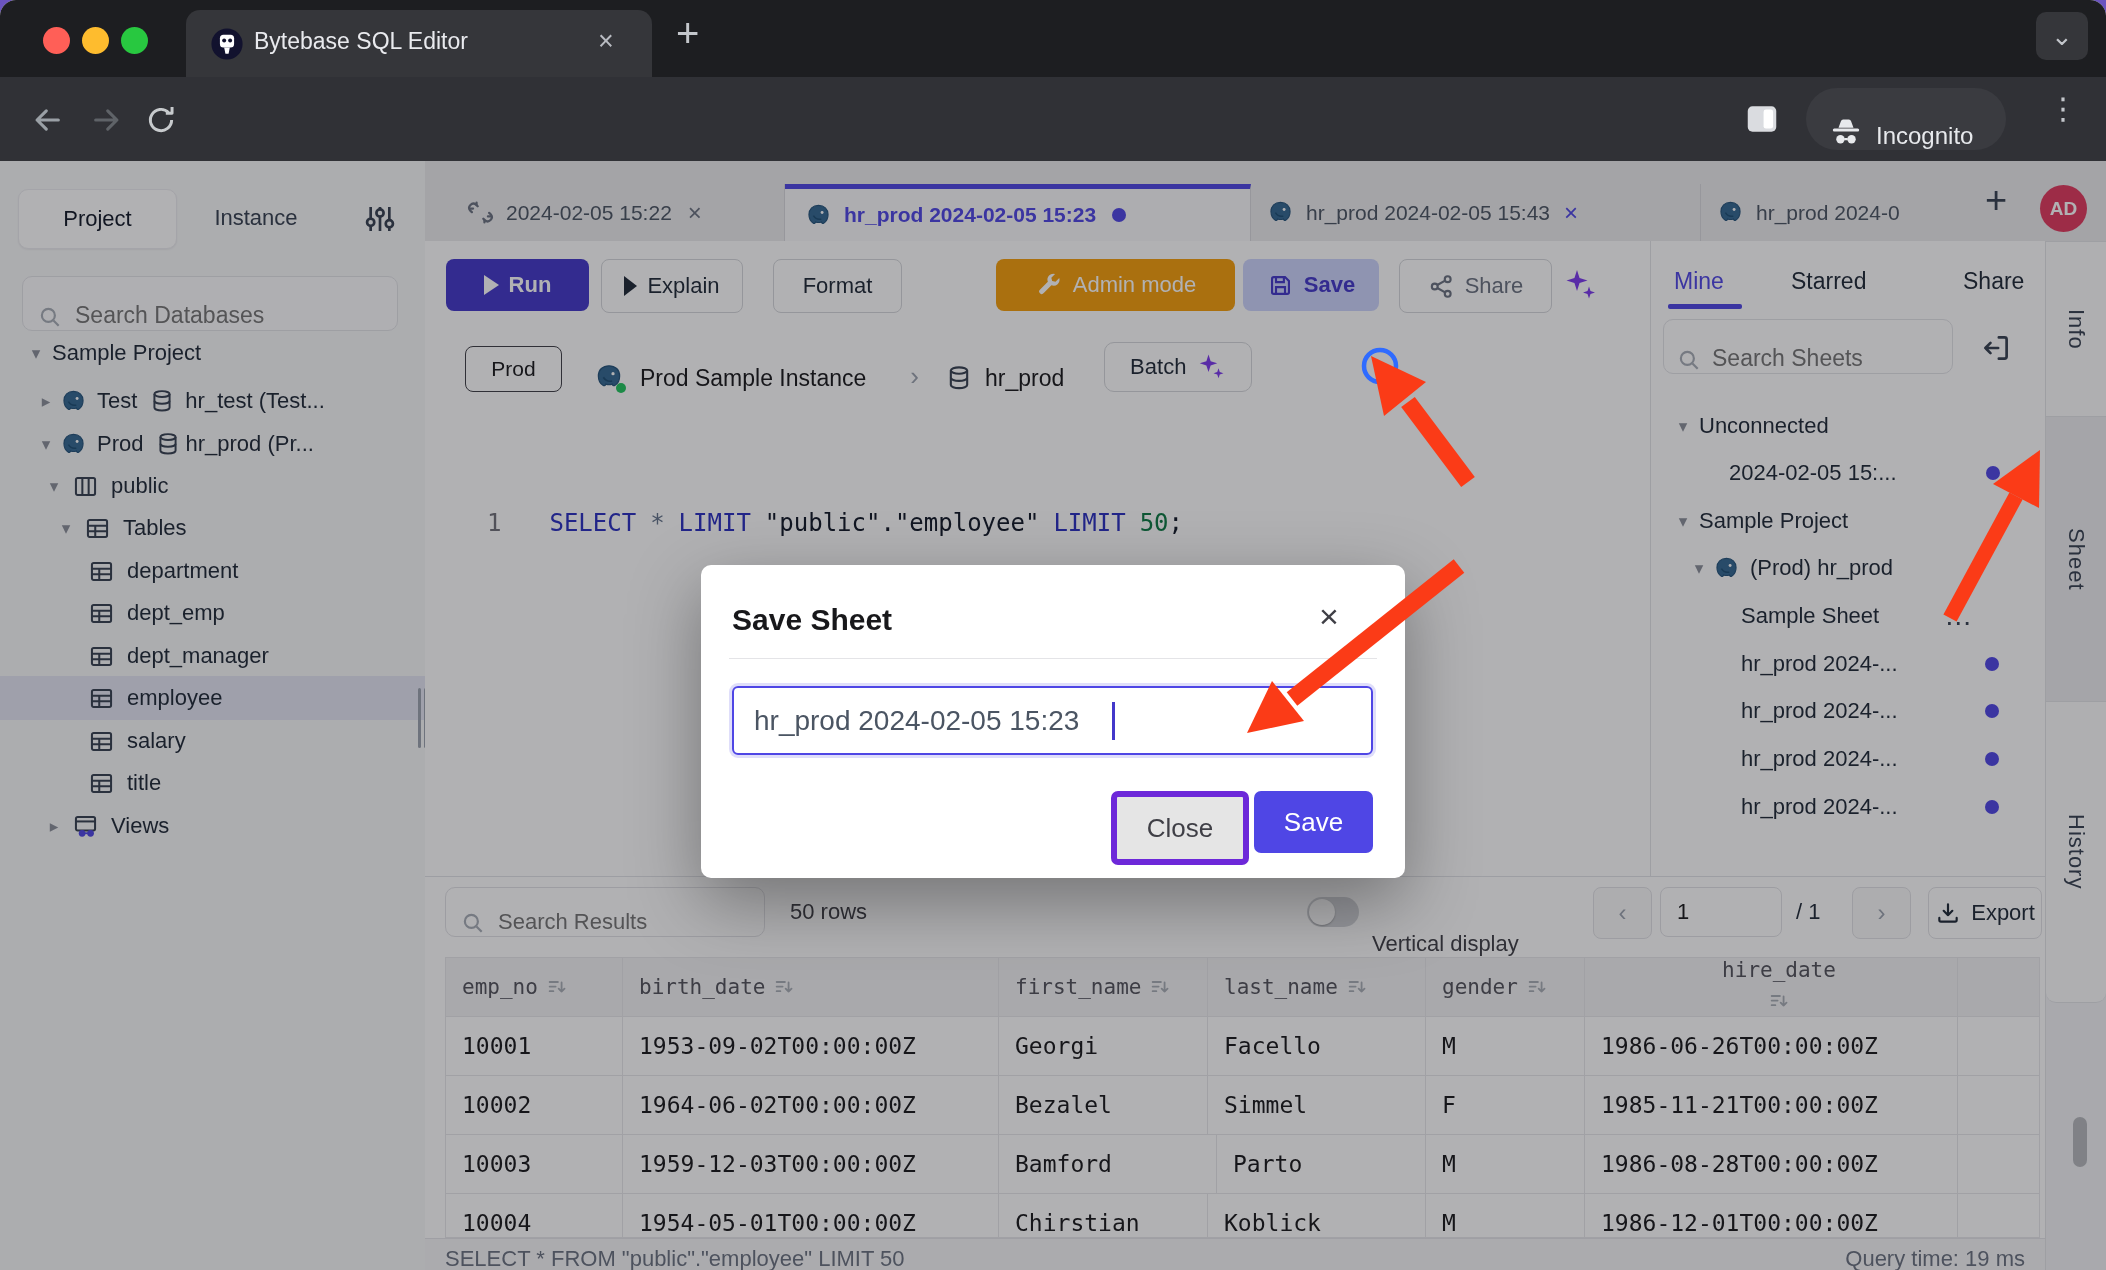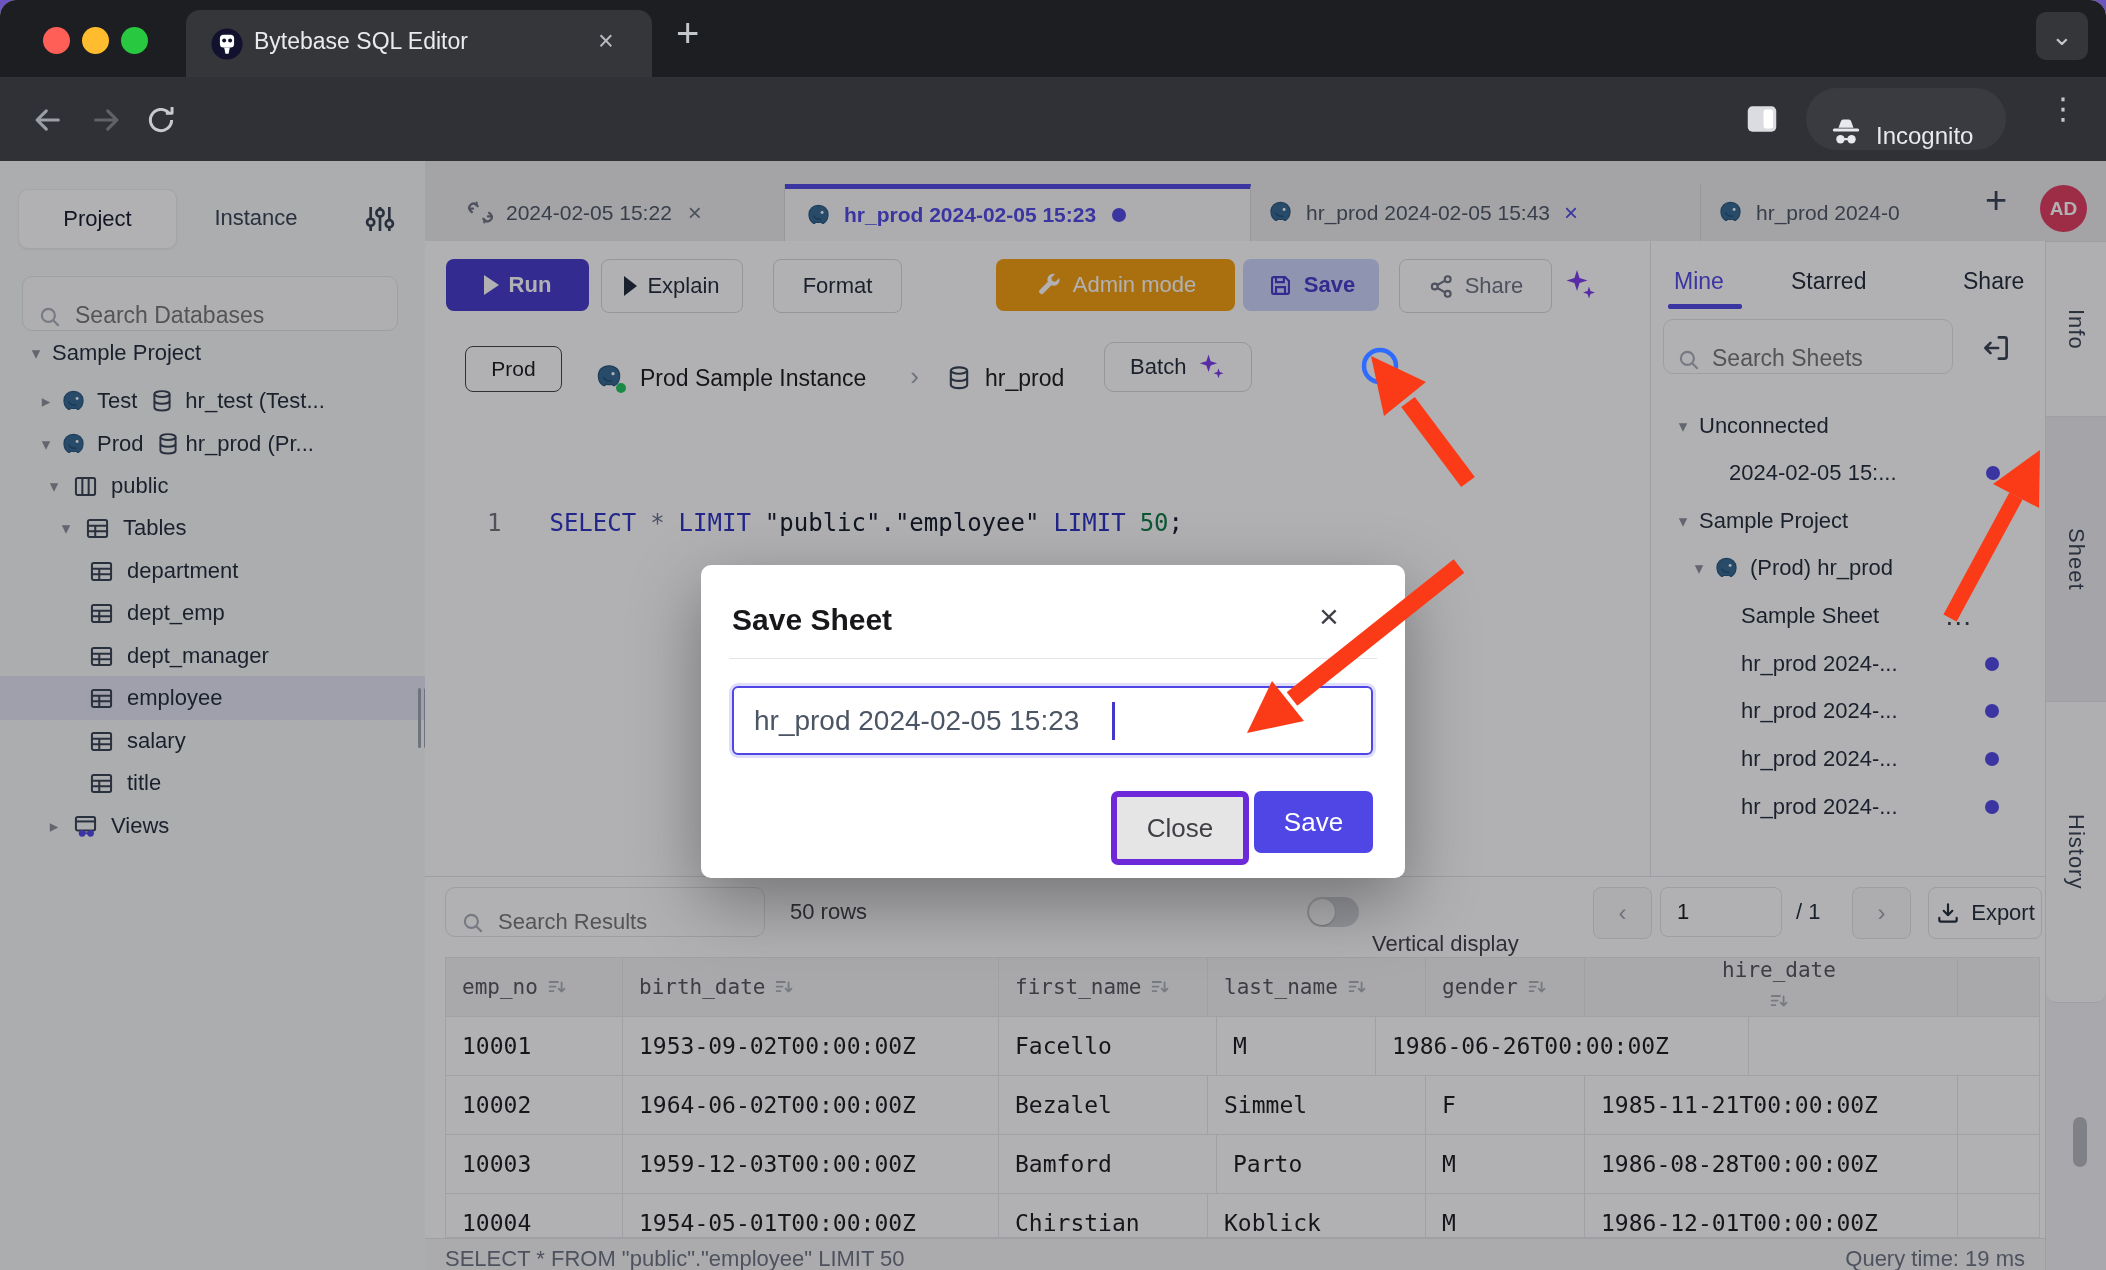--- a/index.html
+++ b/index.html
@@ -567,20 +567,21 @@
                 <span>hire_date</span>
                 <svg width="22" height="22">
                   <use href="#i-sort"></use>
                 </svg>
               </div>
             <div class="cell hcell" style="width:81px;border-right:0;"></div>
           </div>
           <div class="f" style="height:58px;border-bottom:1px solid #e8e8ea;">
             <div class="cell dcell" style="width:177px;">10001</div>
             <div class="cell dcell" style="width:376px;">1953-09-02T00:00:00Z</div>
+            <div class="cell dcell" style="width:209px;">Georgi</div>
             <div class="cell dcell" style="width:218px;">Facello</div>
             <div class="cell dcell" style="width:159px;">M</div>
             <div class="cell dcell" style="width:373px;">1986-06-26T00:00:00Z</div>
             <div class="cell" style="width:81px;border-right:0;"></div>
           </div>
           <div class="f" style="height:58px;border-bottom:1px solid #e8e8ea;">
             <div class="cell dcell" style="width:177px;">10002</div>
             <div class="cell dcell" style="width:376px;">1964-06-02T00:00:00Z</div>
             <div class="cell dcell" style="width:209px;">Bezalel</div>
             <div class="cell dcell" style="width:218px;">Simmel</div>

